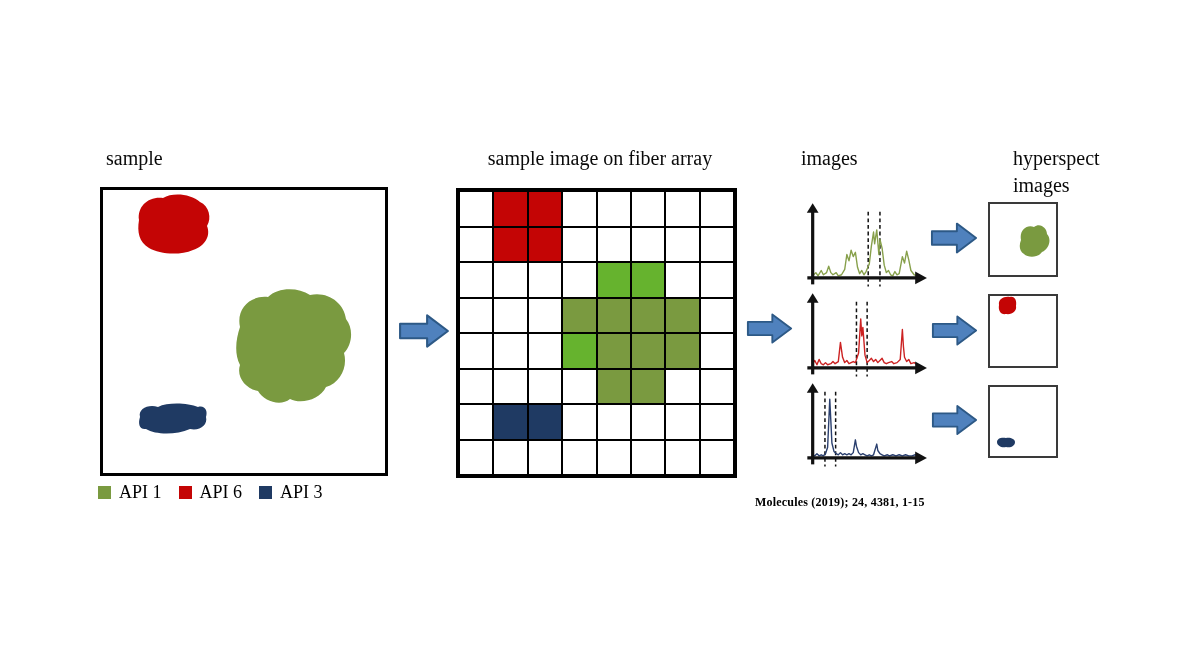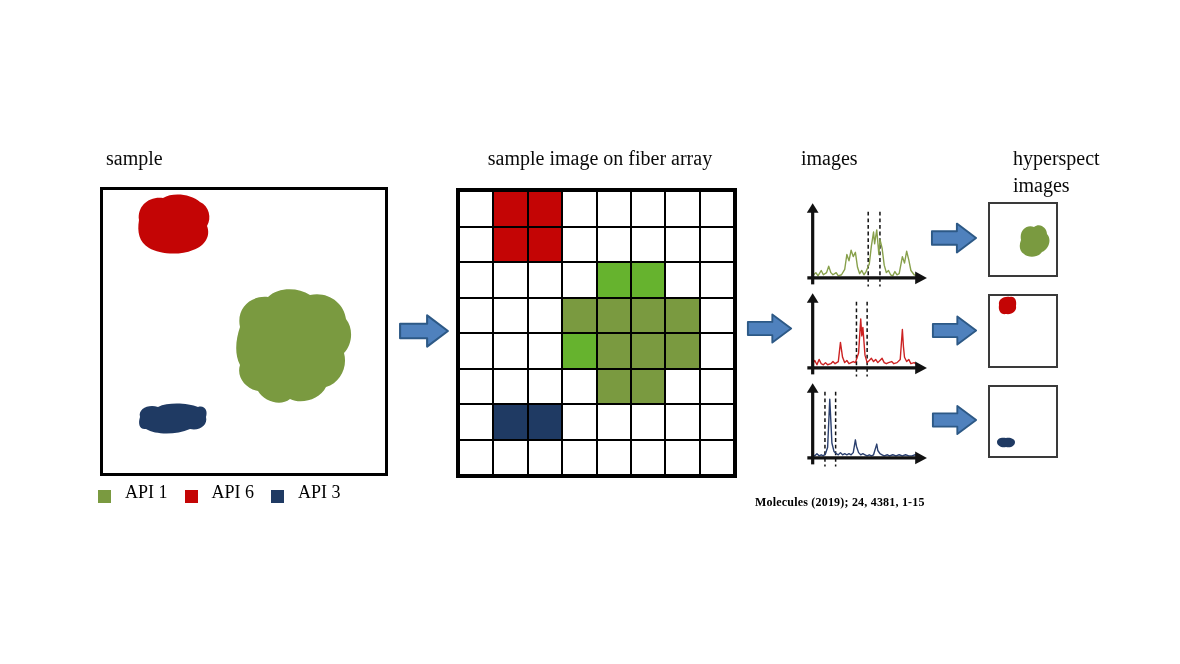--- a/index.html
+++ b/index.html
@@ -6,21 +6,21 @@
   .canvas{position:relative;width:1100px;height:664px;background:#ffffff;overflow:hidden;
           font-family:Liberation Serif, serif;color:#000;}
   .abs{position:absolute;}
   .title{font-size:20px;line-height:1.35;color:#0a0a0a;}
   .center{text-align:center;}
   
   .sample-box{left:100px;top:187px;width:288px;height:289px;border:3px solid #000;box-sizing:border-box;background:#fff;}
   .sample-box svg{width:100%;height:100%;display:block;}
   
   .legend{left:98px;top:482px;display:flex;align-items:center;gap:17px;font-size:18px;}
-  .legend-item{display:flex;align-items:flex-end;gap:14px;}
+  .legend-item{display:flex;align-items:center;gap:8px;}
   .swatch{width:13px;height:13px;display:inline-block;}
   
   .fiber-grid{left:456px;top:188px;width:281px;height:290px;border:3px solid #000;box-sizing:border-box;
               display:grid;grid-template-columns:repeat(8,1fr);grid-template-rows:repeat(8,1fr);background:#fff;}
   .fiber-grid .cell{border:1px solid #000;}
   
   .spectrum{width:126px;height:90px;}
   .spectrum svg{width:100%;height:100%;display:block;}
   
   .block-arrow{display:block;}

